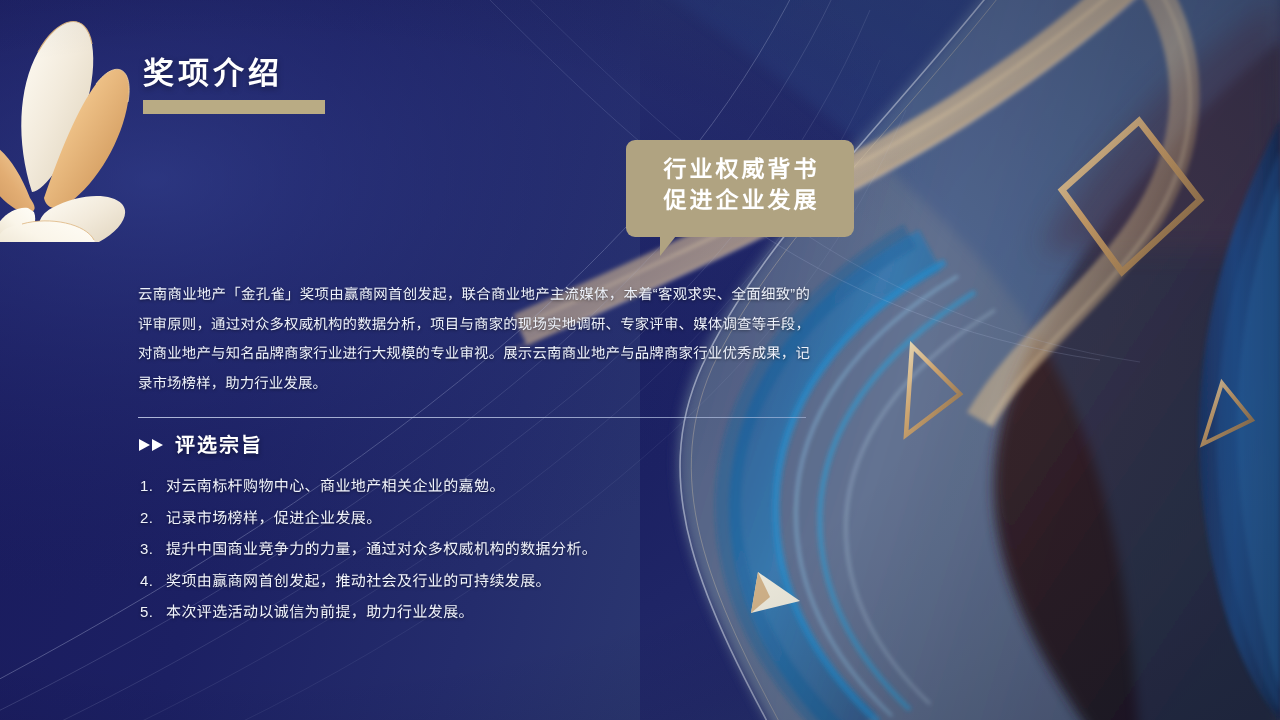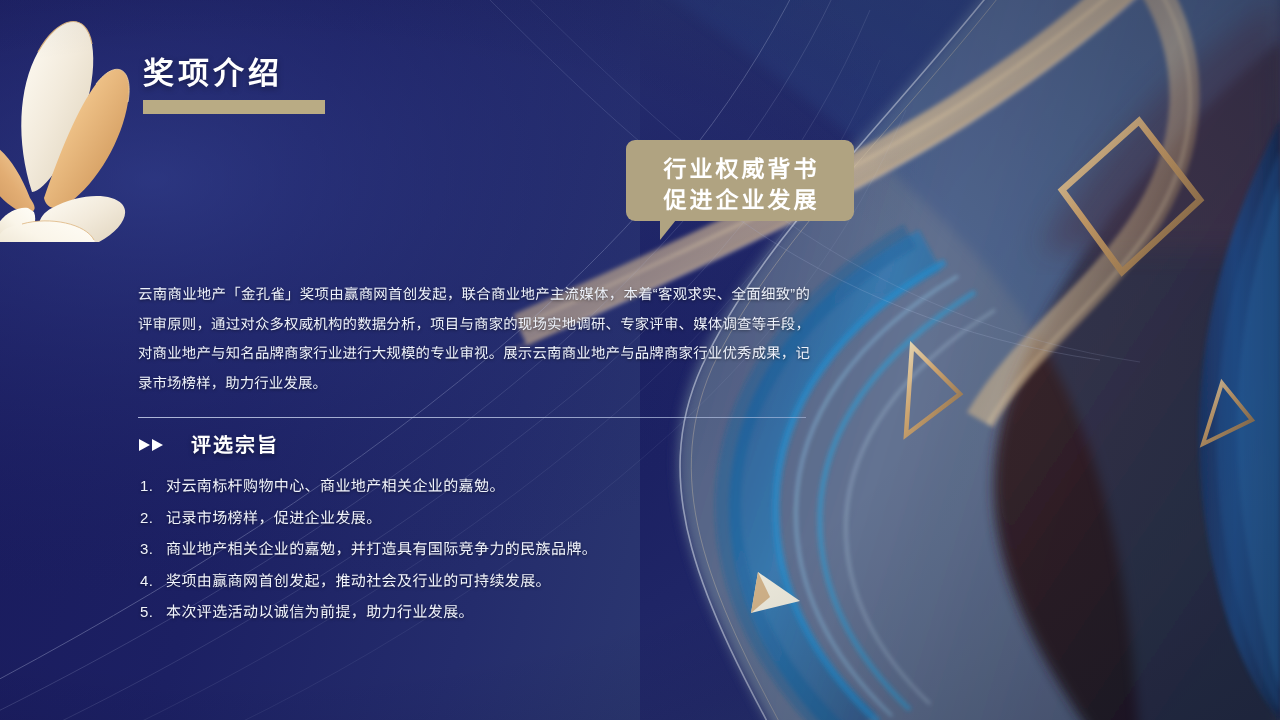--- a/index.html
+++ b/index.html
@@ -72,21 +72,21 @@
     background-clip: text;
     color: transparent;
     -webkit-text-fill-color: transparent;
     filter: drop-shadow(0 3px 5px rgba(0,0,0,0.45));
   }
 
   
   .bubble {
     position: absolute; left: 626px; top: 140px;
     width: 228px;
-    padding: 14px 0 4px 0;
+    padding: 14px 0 20px 0;
     background: #b0a381;
     border-radius: 9px;
     text-align: center;
   }
   .bubble-line {
     display: block;
     color: #ffffff;
     font-size: 23px;
     font-weight: bold;
     letter-spacing: 3px;
@@ -114,21 +114,21 @@
   }
 
   .divider {
     position: absolute; left: 138px; top: 417px;
     width: 668px; height: 1px;
     background: linear-gradient(90deg, rgba(210,220,245,0.80) 0%, rgba(200,212,240,0.72) 60%, rgba(185,200,235,0.55) 100%);
   }
 
   .section-head {
     position: absolute; left: 139px; top: 435px;
-    display: flex; align-items: center; gap: 26px;
+    display: flex; align-items: center; gap: 10px;
   }
   .arrows-icon { display: block; }
   .section-title {
     font-size: 20px;
     font-weight: bold;
     color: #ffffff;
     letter-spacing: 2px;
     line-height: 1;
     text-shadow: 0 2px 5px rgba(0,0,0,0.45);
   }
@@ -356,21 +356,21 @@
       <li class="purpose-item">
         <span class="purpose-num">1.</span>
         <span class="purpose-text">对云南标杆购物中心、商业地产相关企业的嘉勉。</span>
       </li>
       <li class="purpose-item">
         <span class="purpose-num">2.</span>
         <span class="purpose-text">记录市场榜样，促进企业发展。</span>
       </li>
       <li class="purpose-item">
         <span class="purpose-num">3.</span>
-        <span class="purpose-text">商业地产相关企业的嘉勉，并打造具有国际竞争力的民族品牌。</span>
+        <span class="purpose-text">提升中国商业竞争力的力量，通过对众多权威机构的数据分析。</span>
       </li>
       <li class="purpose-item">
         <span class="purpose-num">4.</span>
         <span class="purpose-text">奖项由赢商网首创发起，推动社会及行业的可持续发展。</span>
       </li>
       <li class="purpose-item">
         <span class="purpose-num">5.</span>
         <span class="purpose-text">本次评选活动以诚信为前提，助力行业发展。</span>
       </li>
     </ul>

